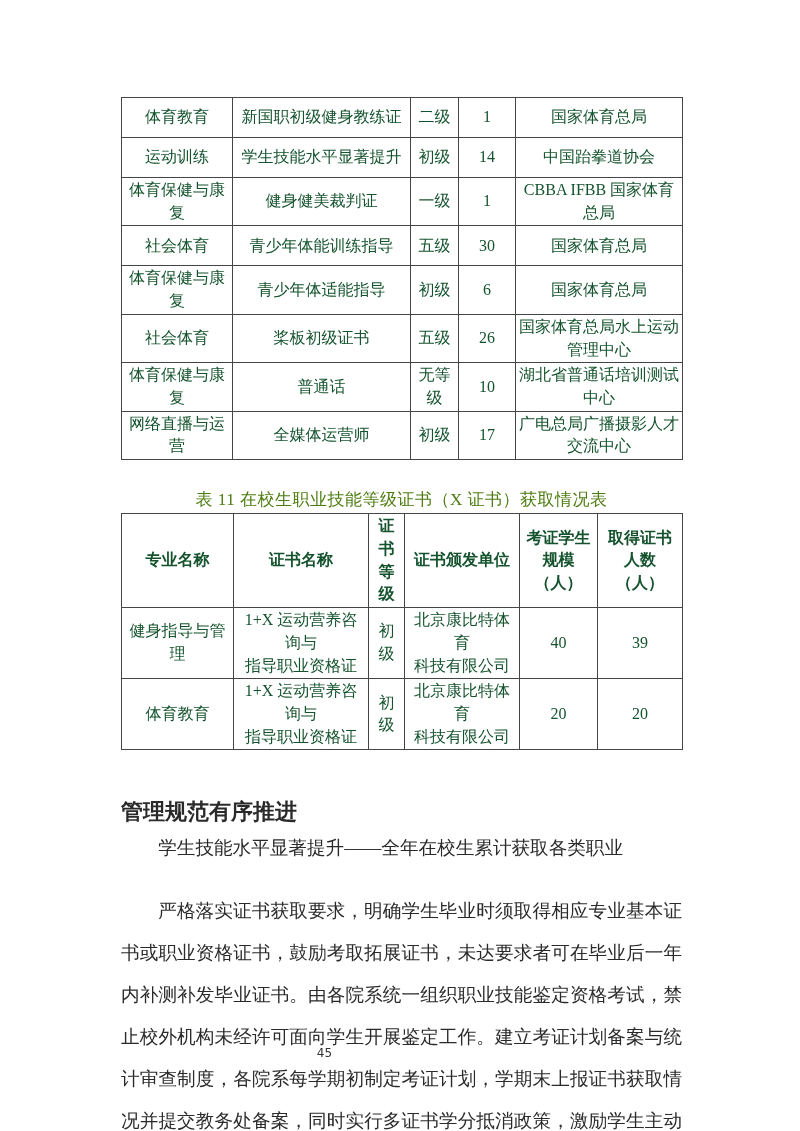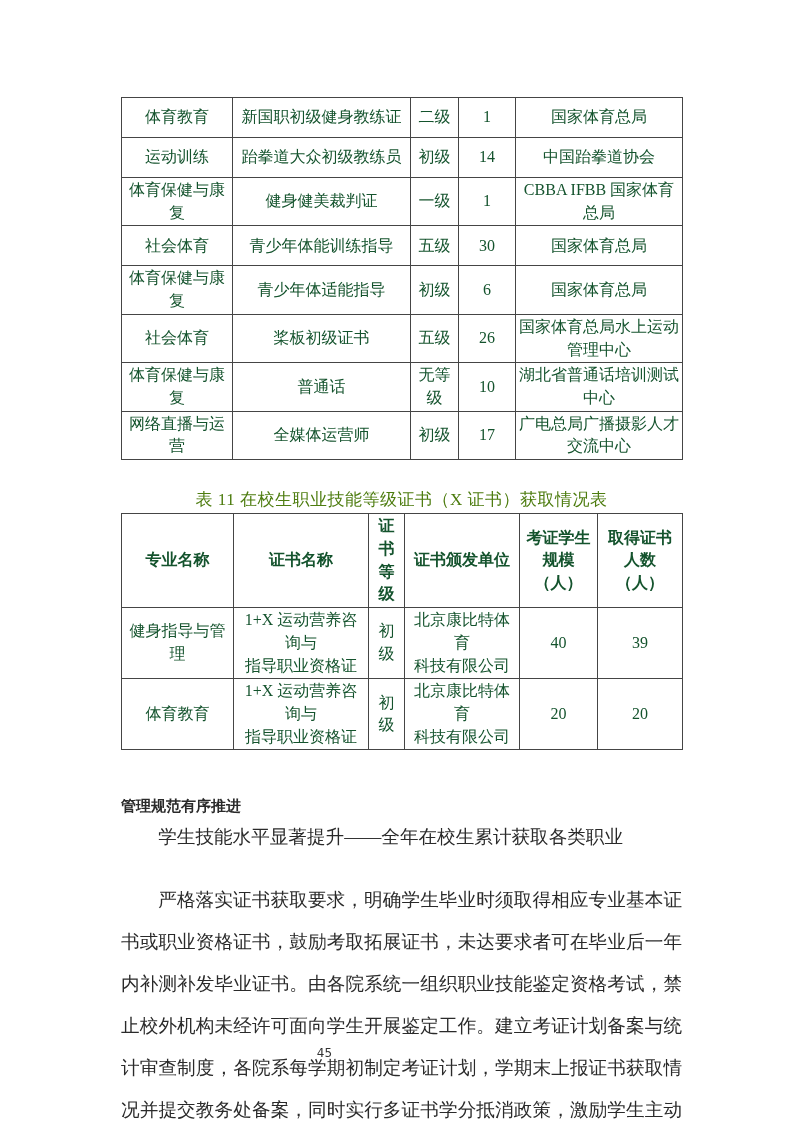--- a/index.html
+++ b/index.html
@@ -27,21 +27,21 @@
     letter-spacing:0.5px;
   }
 
   #table2{margin-top:2px;}
   #table2 tr.hdr{height:44px;}
   #table2 tr.data{height:45px;}
   #table2 th{font-weight:bold;}
   .cellline{display:block;}
 
   .heading{
-    margin:47px 0 0 0;font-size:15px;font-weight:bold;color:#2a2a2a;
+    margin:47px 0 0 0;font-size:22px;font-weight:bold;color:#2a2a2a;
   }
   .para{
     margin:0;font-size:18.6px;line-height:42px;text-align:justify;
     text-indent:2em;color:#2a2a2a;
   }
   .para.first{margin-top:21px;}
 
   .pagenum{
     position:absolute;left:0;top:1046px;width:649px;text-align:center;
     font-size:12px;color:#333;font-family:"DejaVu Sans","Liberation Sans",sans-serif;
@@ -63,21 +63,21 @@
     <tbody>
       <tr>
         <td>体育教育</td>
         <td>新国职初级健身教练证</td>
         <td>二级</td>
         <td>1</td>
         <td>国家体育总局</td>
       </tr>
       <tr>
         <td>运动训练</td>
-        <td>跆拳道大众初级教练员</td>
+        <td>学生技能水平显著提升</td>
         <td>初级</td>
         <td>14</td>
         <td>中国跆拳道协会</td>
       </tr>
       <tr>
         <td>体育保健与康复</td>
         <td>健身健美裁判证</td>
         <td>一级</td>
         <td>1</td>
         <td>CBBA IFBB 国家体育总局</td>

